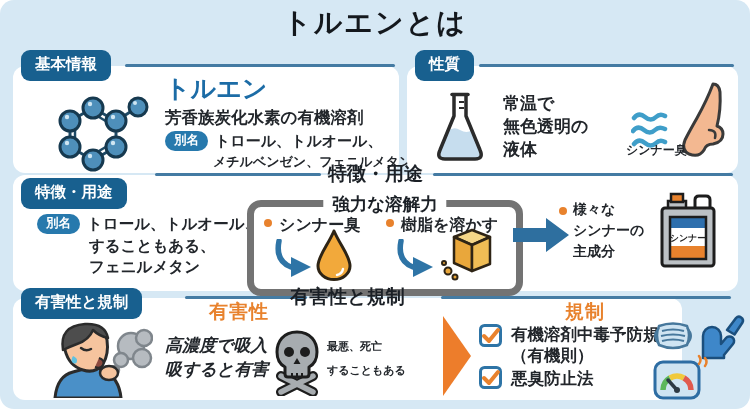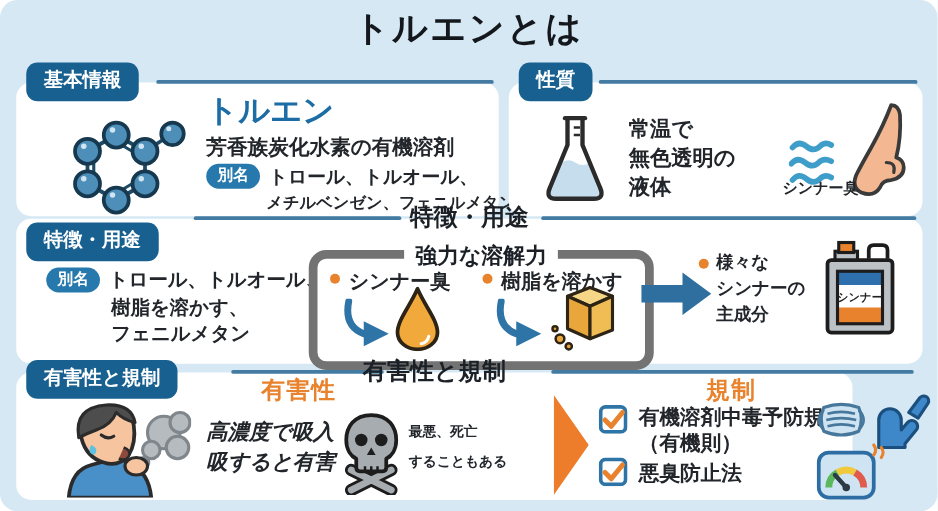--- a/index.html
+++ b/index.html
@@ -109,21 +109,21 @@
 
   <div class="card" style="left:13px;top:175px;width:725px;height:116px;">
     <div class="tab" style="left:8px;top:3px;">特徴・用途</div>
     <div class="topline" style="left:142px;width:166px;"></div>
     <div class="topline" style="left:420px;width:300px;"></div>
     <div class="ctitle">特徴・用途</div>
 
     <div class="b" style="left:24px;top:39px;font-size:15.5px;">
       <span class="badge">別名</span><span>トロール、トルオール、</span>
     </div>
-    <div class="b" style="left:76px;top:61px;font-size:15.5px;">樹脂を溶かす、</div>
+    <div class="b" style="left:76px;top:61px;font-size:15.5px;">することもある、</div>
     <div class="b" style="left:76px;top:82px;font-size:15.5px;">フェニルメタン</div>
 
     <div class="solvbox">
       <div class="solvlabel">強力な溶解力</div>
 
       <div class="b" style="left:10px;top:8px;font-size:16px;">
         <span class="dot"></span><span>シンナー臭</span>
       </div>
       <svg style="left:18px;top:32px;" width="44" height="40" viewBox="0 0 44 40">
         <path d="M7 2 Q3 22 19 28" fill="none" stroke="#2e74a6" stroke-width="5.5" stroke-linecap="round"></path>

